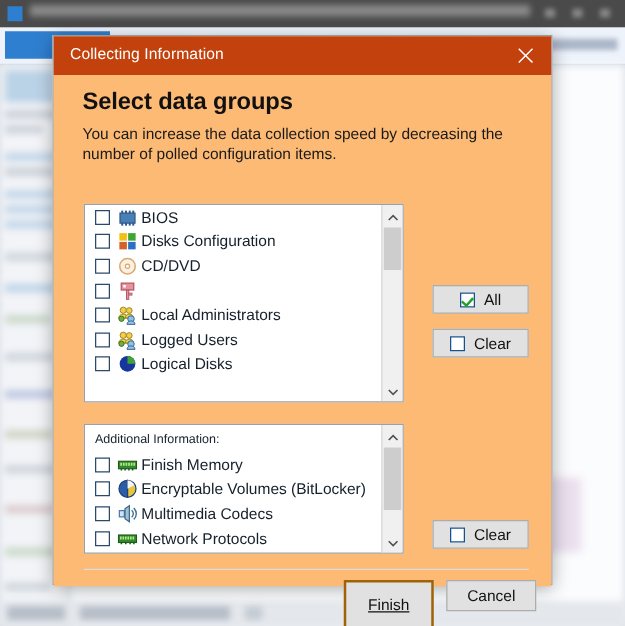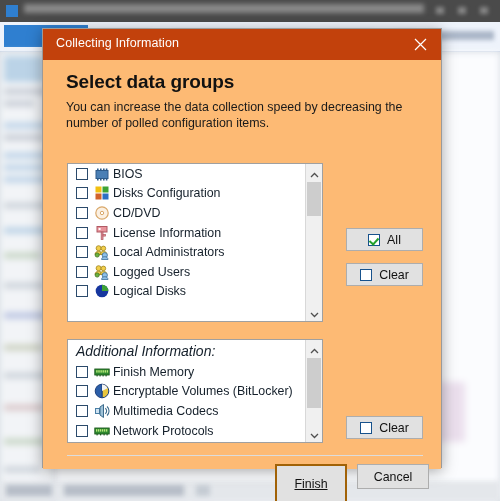--- a/index.html
+++ b/index.html
@@ -120,21 +120,21 @@
   .cb.on::after {
     content: ""; position: absolute; left: 2px; top: 1px;
     width: 4px; height: 7px; border: solid #22a02a;
     border-width: 0 2px 2px 0; transform: rotate(42deg);
   }
   .ico { width: 16px; height: 16px; flex: 0 0 16px; position: relative; }
   .ico svg { display: block; }
 
   .secthead {
     height: 22px; display: flex; align-items: center; padding-left: 8px;
-    font-size: 14px; color: #15202b; font-style: italic;
+    font-size: 10px; color: #15202b;
   }
 
   
   .sbar {
     position: absolute; right: 0; top: 0; bottom: 0; width: 17px;
     background: #f0f0f0; border-left: 1px solid #d8d8d8;
   }
   .sbar .arr {
     position: absolute; left: 0; width: 16px; height: 17px;
     display: flex; align-items: center; justify-content: center;
@@ -298,21 +298,20 @@
           <div class="item">
             <span class="cb"></span>
             <span class="ico">
               <svg width="16" height="16" viewBox="0 0 16 16">
                 <rect x="3" y="1.5" width="10" height="5.5" fill="#e8939b" stroke="#b05a64" stroke-width="1"></rect>
                 <rect x="4.6" y="3" width="2" height="2" fill="#fff"></rect>
                 <rect x="7.2" y="7" width="1.8" height="7.5" fill="#e8939b" stroke="#b05a64" stroke-width="0.8"></rect>
                 <rect x="9" y="9.5" width="2.6" height="1.6" fill="#e8939b" stroke="#b05a64" stroke-width="0.7"></rect>
               </svg>
             </span>
-            <span class="lbl">License Information</span>
           </div>
           <div class="item">
             <span class="cb"></span>
             <span class="ico">
               <svg width="16" height="16" viewBox="0 0 16 16">
                 <circle cx="4.6" cy="4.2" r="2.5" fill="#f2cf4a" stroke="#a08420" stroke-width=".8"></circle>
                 <path d="M1 10.5c0-2 1.6-3.2 3.6-3.2s3.6 1.2 3.6 3.2z" fill="#f2cf4a" stroke="#a08420" stroke-width=".8"></path>
                 <circle cx="9.4" cy="4.4" r="2.3" fill="#f2cf4a" stroke="#a08420" stroke-width=".8"></circle>
                 <path d="M6.2 10.3c0-1.9 1.5-3 3.3-3s3.3 1.1 3.3 3z" fill="#f2cf4a" stroke="#a08420" stroke-width=".8"></path>
                 <circle cx="3.2" cy="11" r="2.1" fill="#6cb23f" stroke="#3f7222" stroke-width=".8"></circle>

